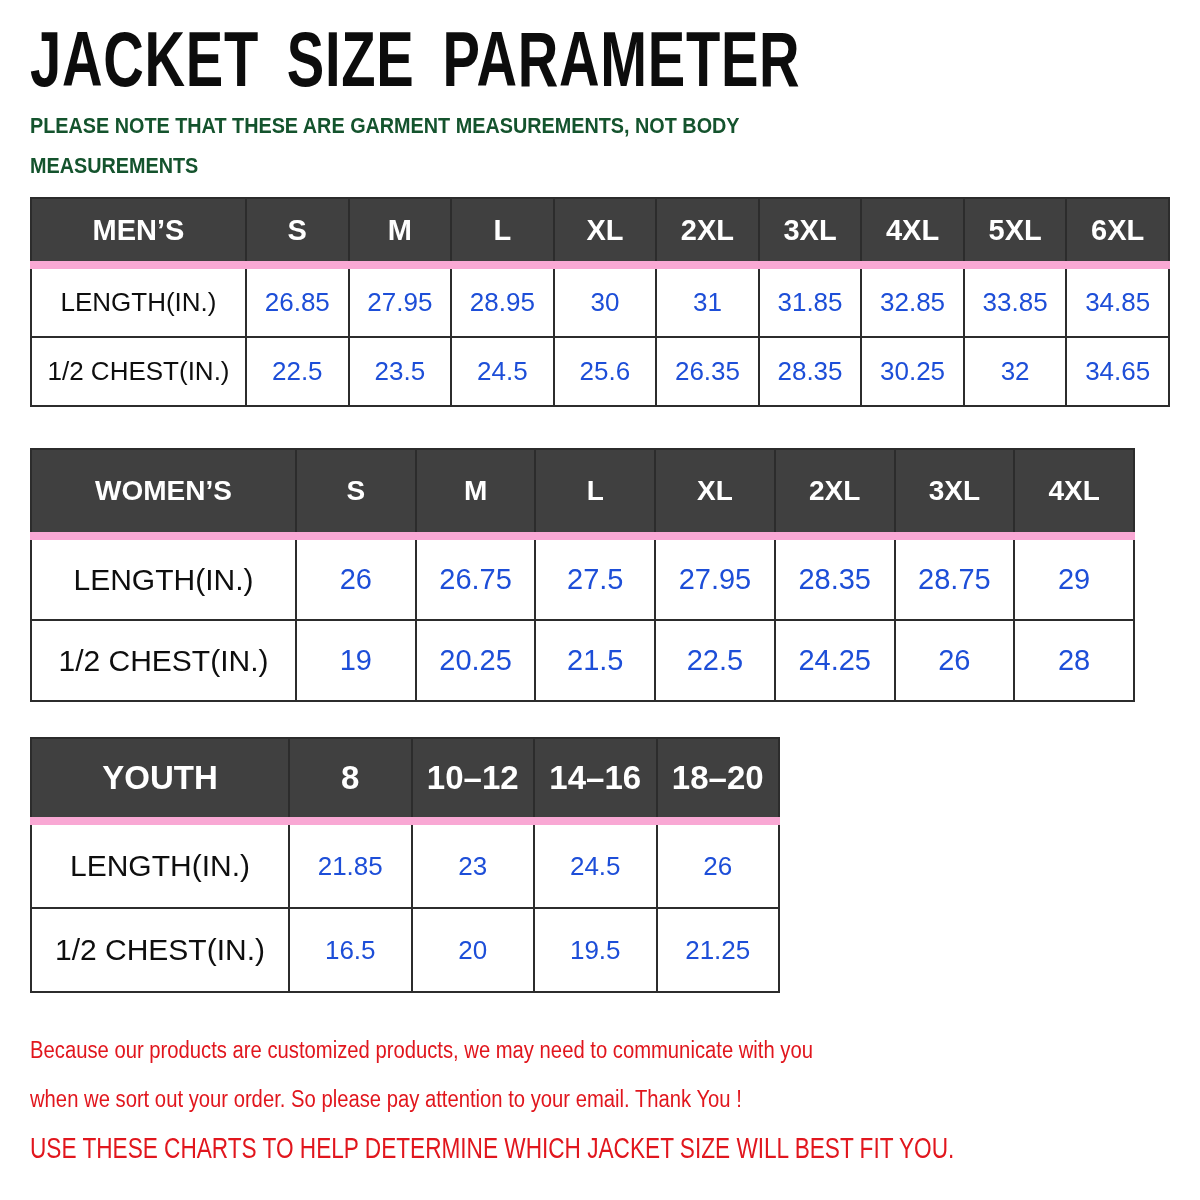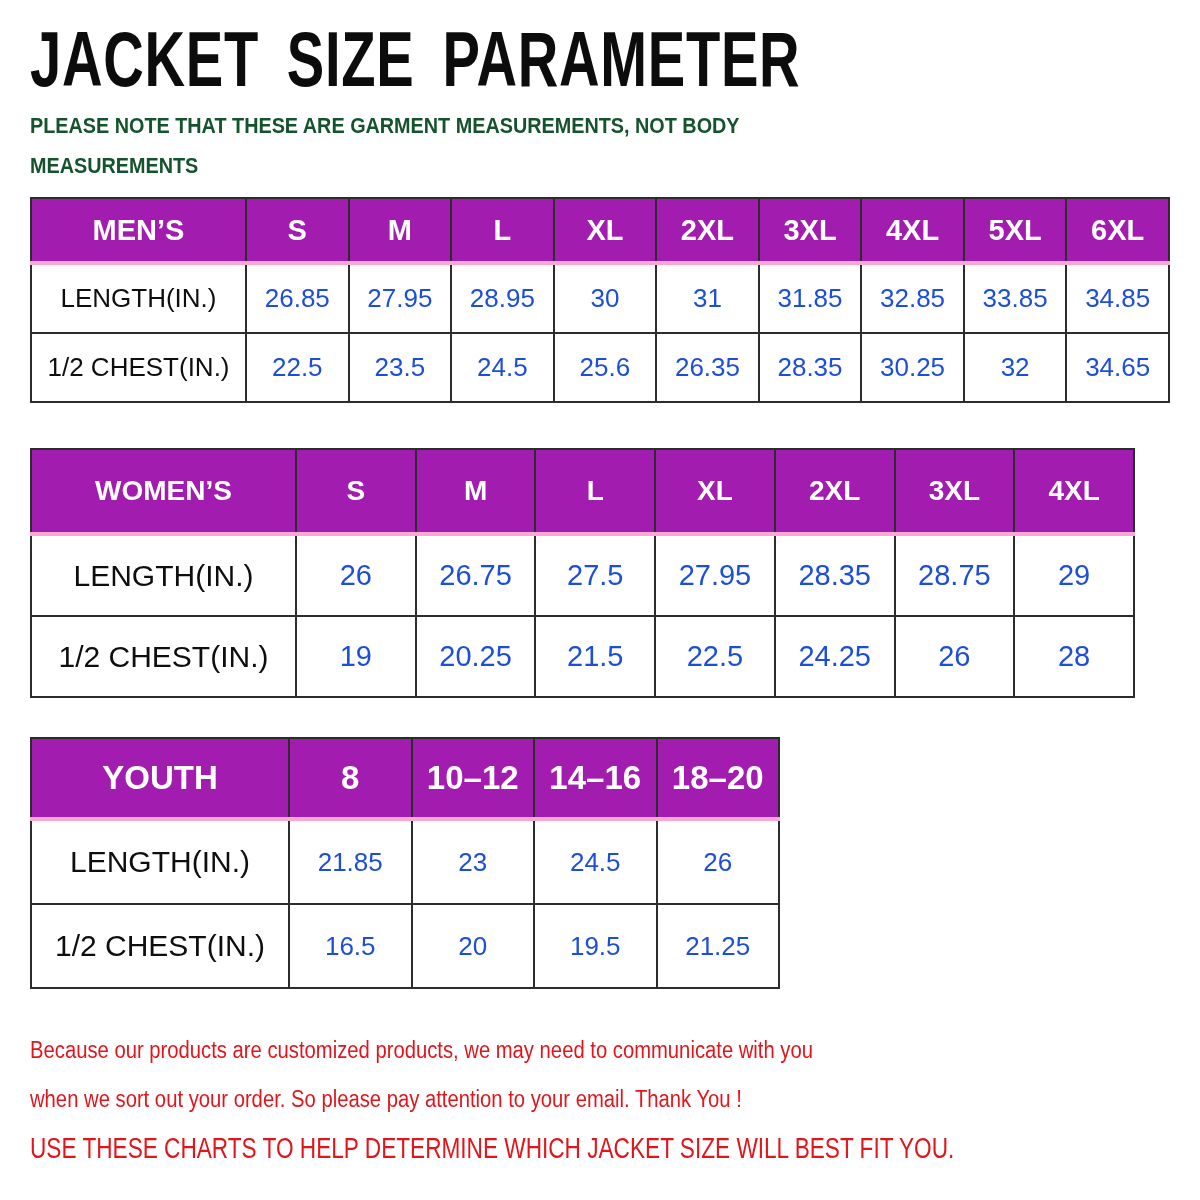--- a/index.html
+++ b/index.html
@@ -33,22 +33,22 @@
     position:absolute;
     border-collapse:collapse;table-layout:fixed;
     background:#ffffff;
   }
   th,td{
     border:2px solid #2c2c2c;
     text-align:center;vertical-align:middle;
     padding:0;overflow:hidden;
   }
   thead th{
-    background:#a21caf;color:#ffffff;font-weight:bold;
-    border-bottom:4px solid #f9a8d4;
+    background:#404040;color:#ffffff;font-weight:bold;
+    border-bottom:8px solid #f9a8d4;
   }
   tbody th{font-weight:normal;color:#0e0e0e;}
   tbody td{color:#1d4ed8;}
 
   #mens{left:30px;top:197px;width:1140px;}
   #mens col.label-col{width:215px;}
   #mens thead th{height:62px;font-size:29px;}
   #mens tbody th,#mens tbody td{height:67px;font-size:26px;}
 
   #womens{left:30px;top:448px;width:1105px;}

